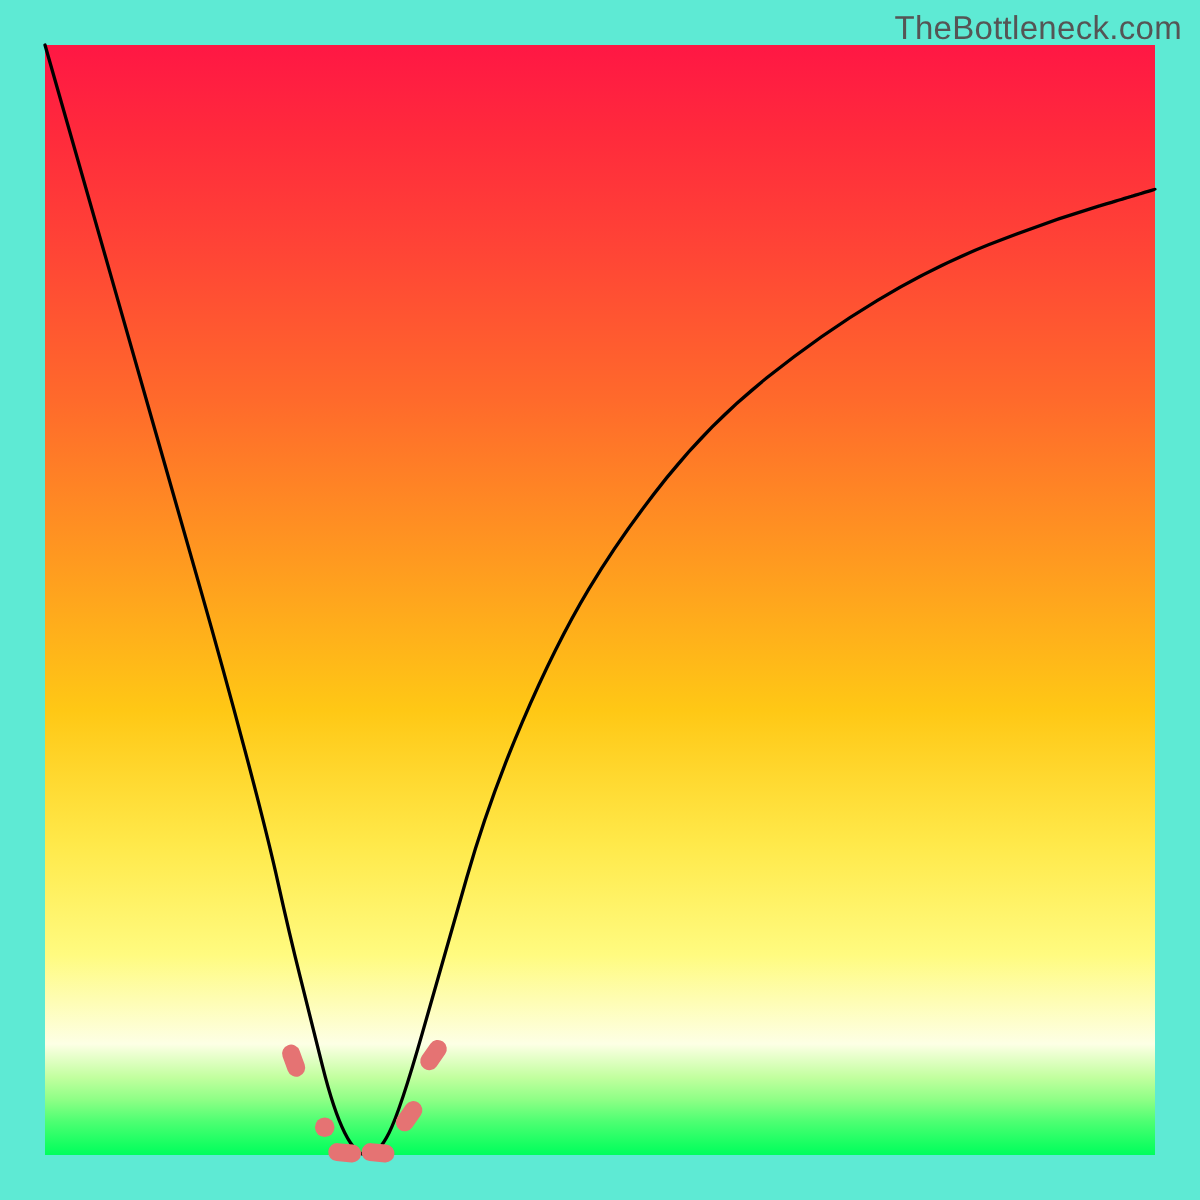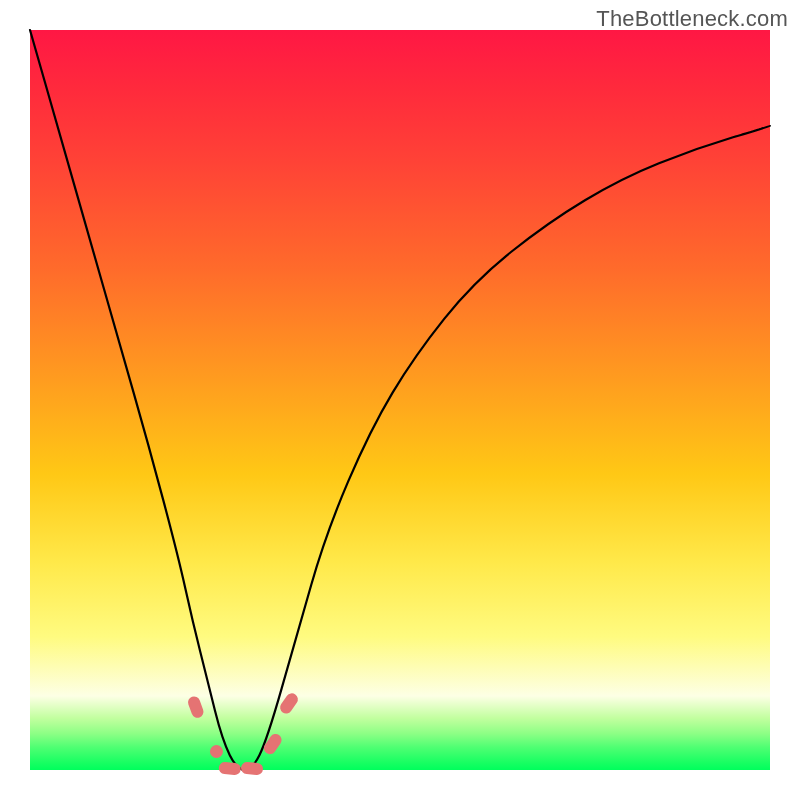--- a/index.html
+++ b/index.html
@@ -8,21 +8,21 @@
     width: 800px;
     height: 800px;
     overflow: hidden;
     background: #000;
     font-family: Arial, Helvetica, sans-serif;
   }
   .frame {
     position: relative;
     width: 800px;
     height: 800px;
-    background: #ffffff;
+    background: #5eead4;
   }
   .plot-area {
     position: absolute;
     left: 30px;
     top: 30px;
     width: 740px;
     height: 740px;
     background: linear-gradient(
       to bottom,
       #ff1744 0%,

